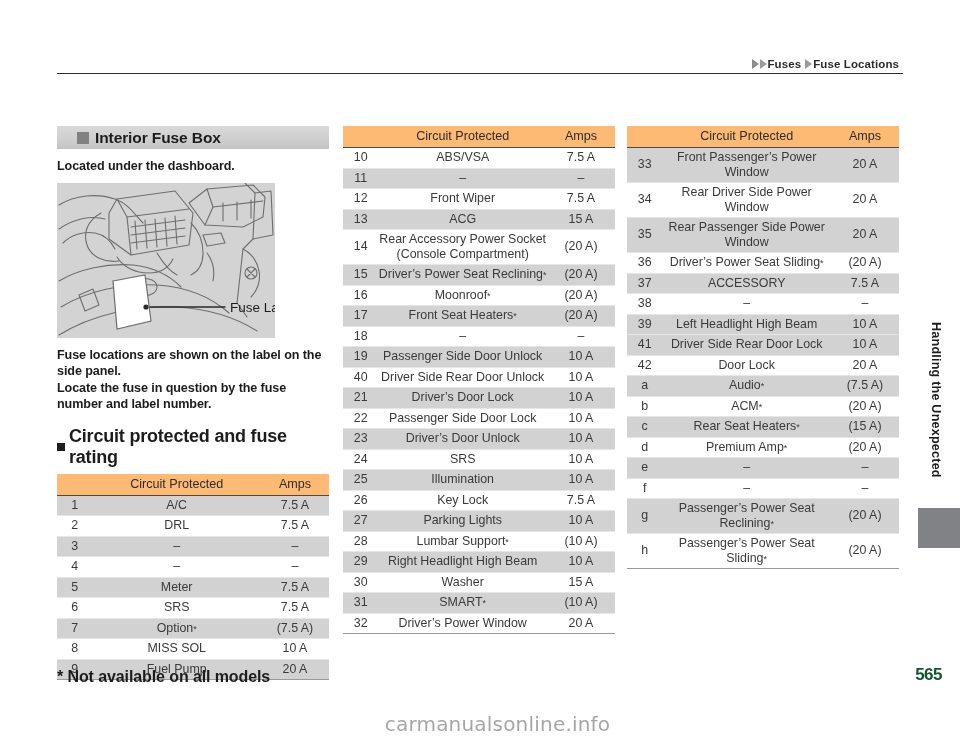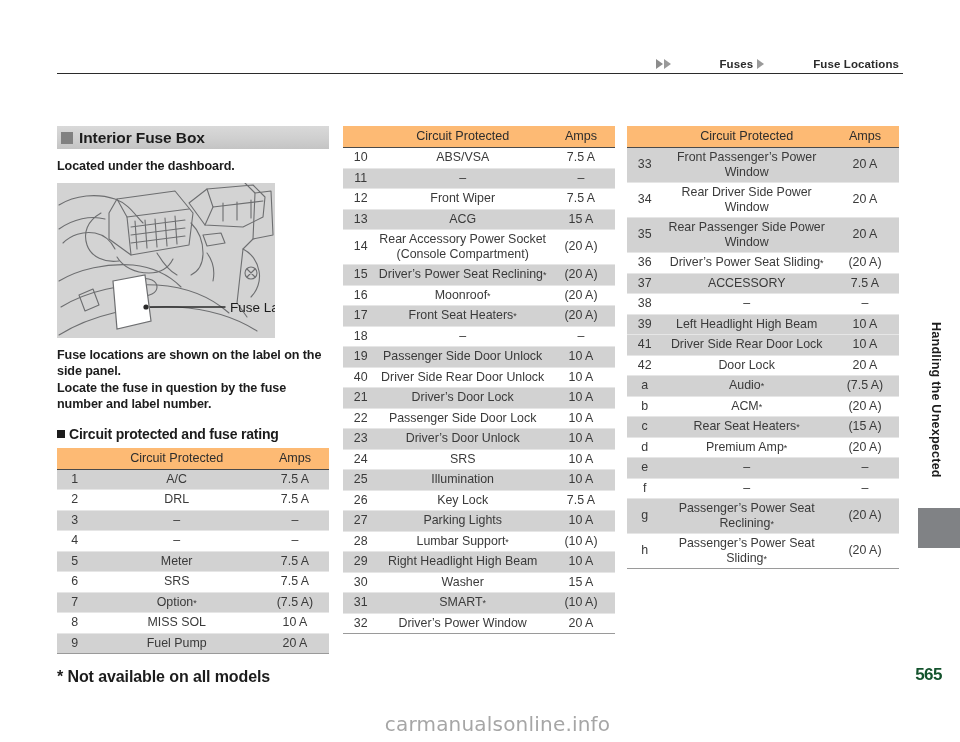--- a/index.html
+++ b/index.html
@@ -41,35 +41,35 @@
   }
   .tri {
     display: inline-block;
     width: 0; height: 0;
     border-left: 7px solid #8c8c8c;
     border-top: 5px solid transparent;
     border-bottom: 5px solid transparent;
     margin-right: 1px;
   }
   .tri.dark { border-left-color: #9a9a9a; }
-  .crumb-text { margin-right: 4px; margin-left: 48px; }
+  .crumb-text { margin-right: 4px; }
 
   
   #left-col {
     position: absolute;
     left: 57px;
     top: 126px;
     width: 272px;
   }
   .section-bar {
     height: 23px;
     background: linear-gradient(to bottom, #d9d9d9 0%, #cfcfcf 55%, #c4c4c4 100%);
     display: flex;
     align-items: center;
-    padding-left: 4px;
+    padding-left: 20px;
     box-sizing: border-box;
   }
   .sq-bullet {
     width: 12px;
     height: 12px;
     background: #818181;
     display: inline-block;
     margin-right: 6px;
     flex: 0 0 auto;
   }
@@ -96,21 +96,21 @@
     width: 218px;
     height: 155px;
     background: #d3d3d3;
     position: relative;
     overflow: hidden;
   }
   #illustration svg { display: block; }
 
   
   .sub-head {
-    font-size: 14px;
+    font-size: 18px;
     font-weight: bold;
     color: #1c1c1c;
     margin-top: 13px;
     display: flex;
     align-items: center;
     letter-spacing: -.2px;
   }
   .sub-head .mini-sq {
     width: 8px; height: 8px;
     background: #1c1c1c;

